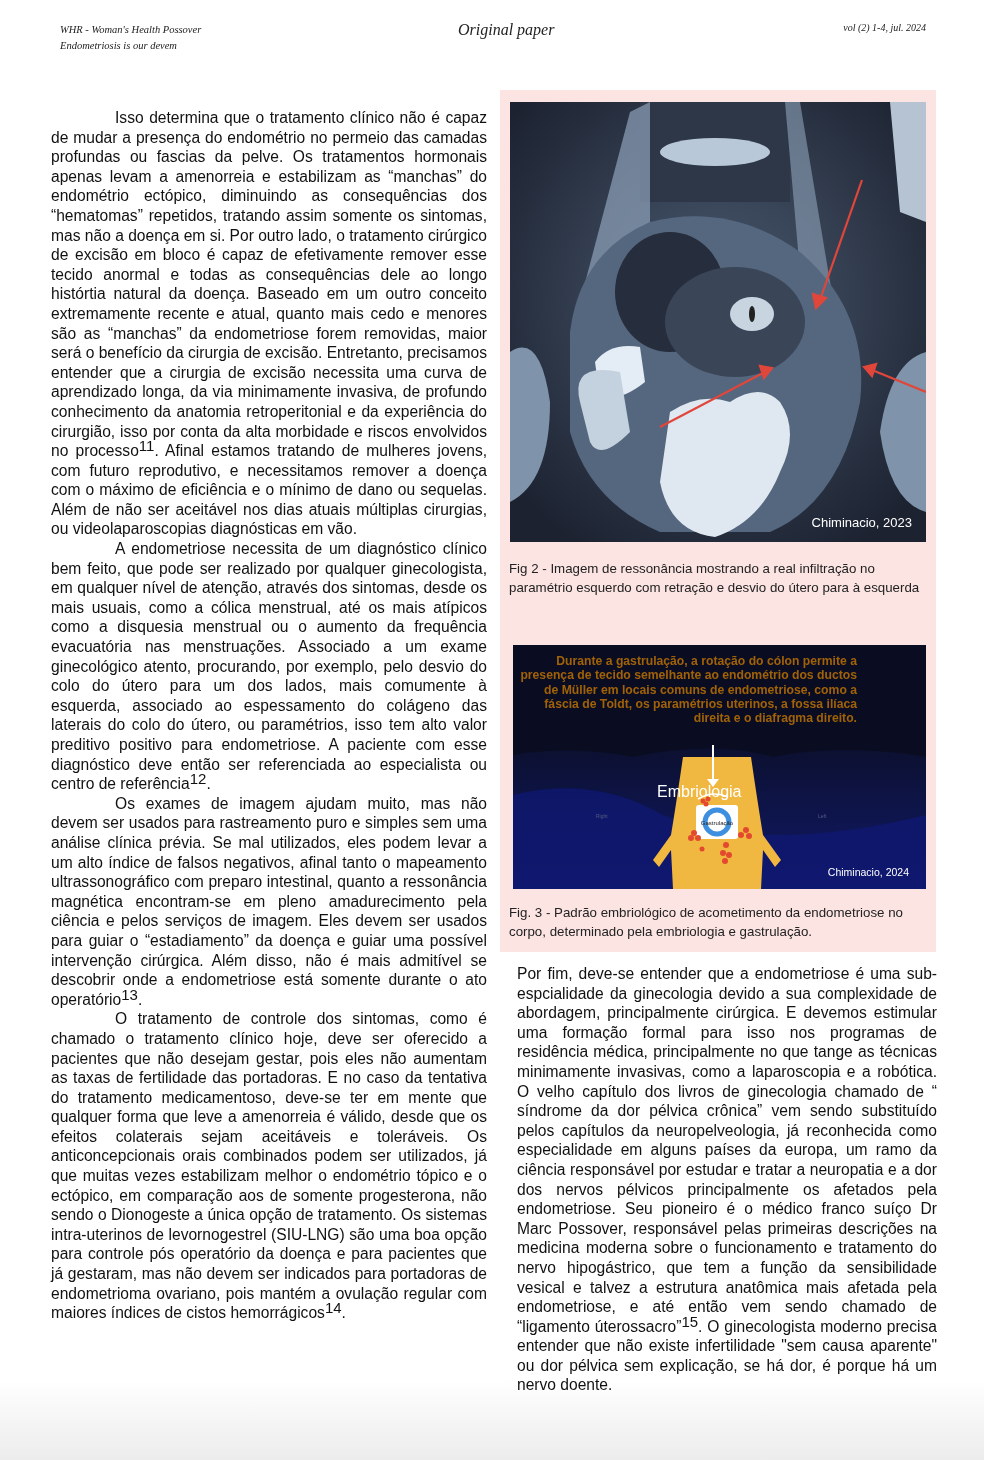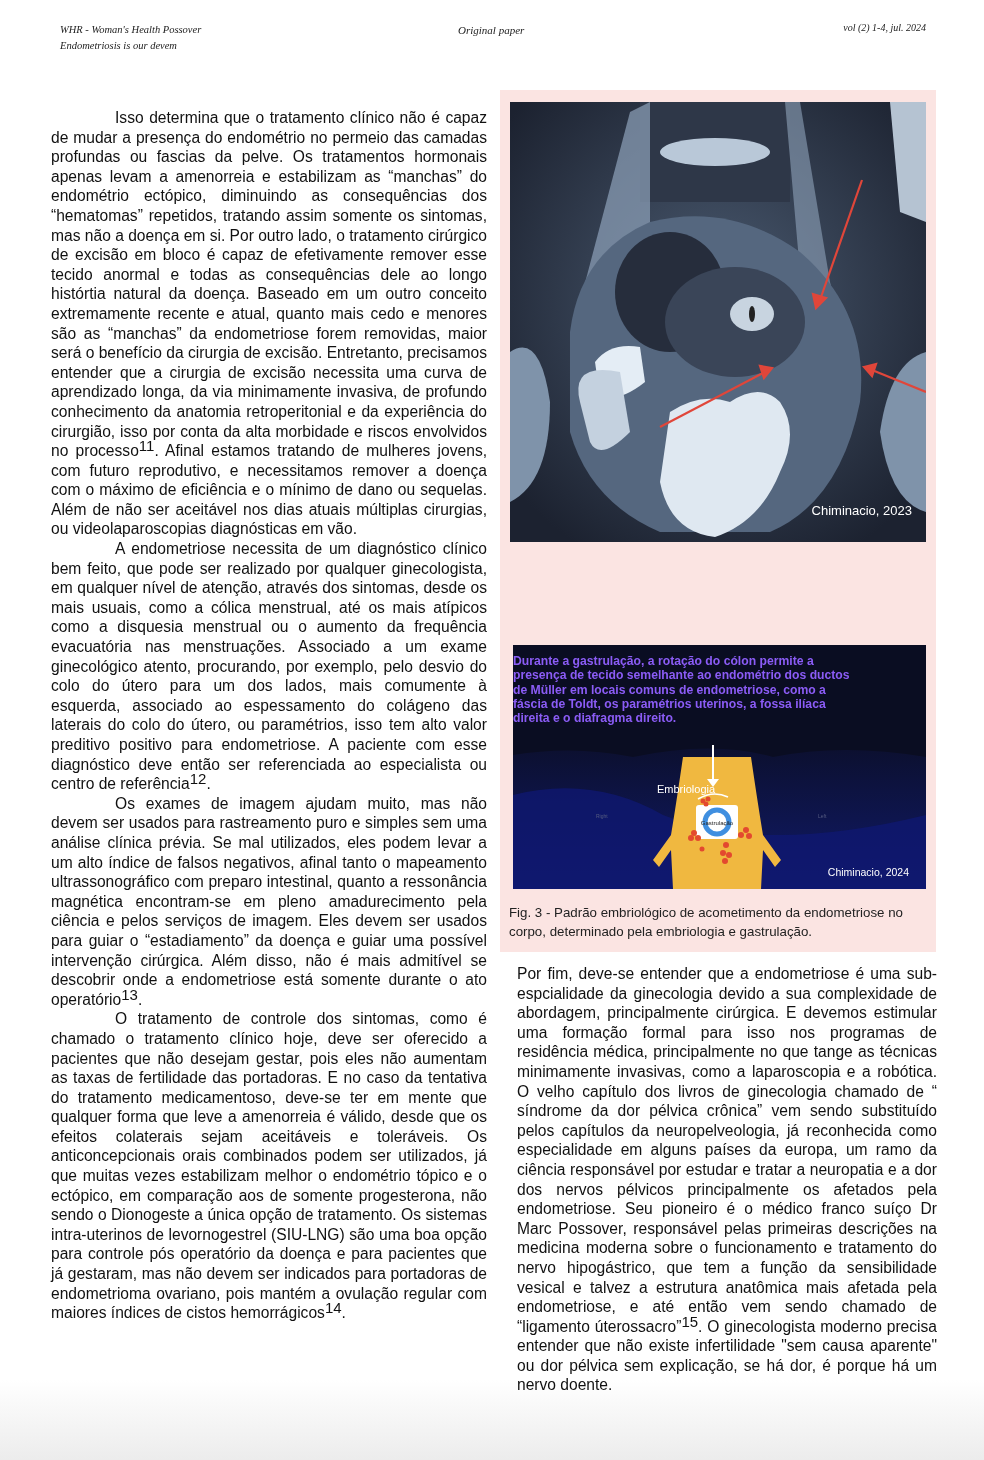--- a/index.html
+++ b/index.html
@@ -4,21 +4,21 @@
   <style>
     html, body { margin: 0; padding: 0; }
     body {
       width: 984px; height: 1460px; position: relative; overflow: hidden;
       background: linear-gradient(to bottom, #ffffff 0px, #ffffff 1380px, #ececec 1460px);
       color: #111;
       font-family: "Liberation Sans", sans-serif;
     }
     .hdr { position: absolute; top: 22px; font-family: "Liberation Serif", serif; font-style: italic; color: #222; }
     .hdr-left { left: 60px; font-size: 10.5px; line-height: 16px; }
-    .hdr-center { left: 458px; font-size: 11px; line-height: 16px; text-align: center; }
+    .hdr-center { left: 458px; font-size: 16px; line-height: 16px; text-align: center; }
     .hdr-right { right: 58px; font-size: 10px; top: 22px; }
     .col-left { position: absolute; left: 51px; top: 108px; width: 436px; }
     .heading { font-weight: bold; font-size: 15.5px; margin: 0 0 26px 0; line-height: 20px; }
     .para {
       font-size: 15.6px; line-height: 19.6px; text-align: justify; margin: 0;
       text-indent: 64px;
     }
     .para.noindent { text-indent: 0; }
     sup { font-size: 15px; line-height: 0; vertical-align: 5px; }
     .figbox {
@@ -34,22 +34,22 @@
       position: absolute; color: #fff; font-size: 13px;
     }
     .caption {
       position: absolute; left: 9px; width: 420px; font-size: 13.3px; line-height: 18.5px; color: #222;
     }
     .fig3 {
       position: absolute; left: 13px; top: 555px; width: 413px; height: 244px;
       overflow: hidden; background: #0b0f28;
     }
     .fig3-title {
-      position: absolute; left: 0; top: 9px; width: 344px; text-align: left;
-      color: #8b5cf6; font-weight: bold; font-size: 12.2px; line-height: 14.3px;
+      position: absolute; left: 0; top: 9px; width: 344px; text-align: right;
+      color: #a16207; font-weight: bold; font-size: 12.2px; line-height: 14.3px;
     }
     .col-right { position: absolute; left: 517px; top: 964px; width: 420px; }
   </style>
 </head>
 <body>
 
 <div class="hdr hdr-left">
   <div>WHR - Woman's Health Possover</div>
   <div>Endometriosis is our devem</div>
 </div>
@@ -95,22 +95,23 @@
       <path d="M416 250 Q380 260 370 330 Q380 400 416 410 Z" fill="#7f93aa"></path>
       <g stroke="#e0463a" stroke-width="2.2" fill="#e0463a">
         <line x1="352" y1="78" x2="310" y2="198"></line>
         <polygon points="306,206 303,192 316,196"></polygon>
         <line x1="150" y1="325" x2="255" y2="270"></line>
         <polygon points="262,266 250,264 254,276"></polygon>
         <line x1="416" y1="290" x2="362" y2="268"></line>
         <polygon points="354,265 366,262 362,274"></polygon>
       </g>
     </svg>
-    <div class="fig-credit" style="right:14px; bottom:24px;">Chiminacio, 2023</div>
+    <div class="fig-credit" style="right:14px; bottom:12px;">Chiminacio, 2023</div>
   </div>
+  <div class="caption" style="top:470px;">Fig 2 - Imagem de ressonância mostrando a real infiltração no paramétrio esquerdo com retração e desvio do útero para à esquerda</div>
 
   <div class="fig3">
     <svg width="413" height="244" viewBox="0 0 413 244" style="position:absolute;left:0;top:0;">
       <defs>
         <linearGradient id="sky" x1="0" y1="0" x2="0" y2="1">
           <stop offset="0" stop-color="#0c1030"></stop>
           <stop offset="1" stop-color="#101a6a"></stop>
         </linearGradient>
       </defs>
       <rect width="413" height="244" fill="#0a0d22"></rect>
@@ -134,21 +135,21 @@
         <circle cx="233" cy="185" r="3"></circle>
           <circle cx="228" cy="190" r="3"></circle>
           <circle cx="236" cy="191" r="3"></circle>
         <circle cx="213" cy="200" r="3"></circle>
           <circle cx="210" cy="208" r="3"></circle>
           <circle cx="216" cy="210" r="3"></circle>
           <circle cx="212" cy="216" r="3"></circle>
       </g>
     </svg>
     <div class="fig3-title">Durante a gastrulação, a rotação do cólon permite a presença de tecido semelhante ao endométrio dos ductos de Müller em locais comuns de endometriose, como a fáscia de Toldt, os paramétrios uterinos, a fossa ilíaca direita e o diafragma direito.</div>
-    <div style="position:absolute;left:97px;top:138px;color:#fff;font-size:11px;padding-left:47px;">Embriologia</div>
+    <div style="position:absolute;left:97px;top:138px;color:#fff;font-size:16px;padding-left:47px;">Embriologia</div>
     <div style="position:absolute;left:83px;top:168px;color:#555b80;font-size:5px;">Right</div>
     <div style="position:absolute;left:305px;top:168px;color:#555b80;font-size:5px;">Left</div>
     <div class="fig-credit" style="right:17px; bottom:11px; font-size:10.5px;">Chiminacio, 2024</div>
   </div>
   <div class="caption" style="top:814px;">Fig. 3 - Padrão embriológico de acometimento da endometriose no corpo, determinado pela embriologia e gastrulação.</div>
 </div>
 
 <div class="col-right">
   <p class="para noindent"><span>Por fim, deve-se entender que a endometriose é uma sub-espcialidade da ginecologia devido a sua complexidade de abordagem, principalmente cirúrgica. E devemos estimular uma formação formal para isso nos programas de residência médica, principalmente no que tange as técnicas minimamente invasivas, como a laparoscopia e a robótica. O velho capítulo dos livros de ginecologia chamado de “ síndrome da dor pélvica crônica” vem sendo substituído pelos capítulos da neuropelveologia, já reconhecida como especialidade em alguns países da europa, um ramo da ciência responsável por estudar e tratar a neuropatia e a dor dos nervos pélvicos principalmente os afetados pela endometriose. Seu pioneiro é o médico franco suíço Dr Marc Possover, responsável pelas primeiras descrições na medicina moderna sobre o funcionamento e tratamento do nervo hipogástrico, que tem a função da sensibilidade vesical e talvez a estrutura anatômica mais afetada pela endometriose, e até então vem sendo chamado de “ligamento úterossacro”</span><sup>15</sup><span>. O ginecologista moderno precisa entender que não existe infertilidade "sem causa aparente" ou dor pélvica sem explicação, se há dor, é porque há um nervo doente.</span></p>
 </div>

